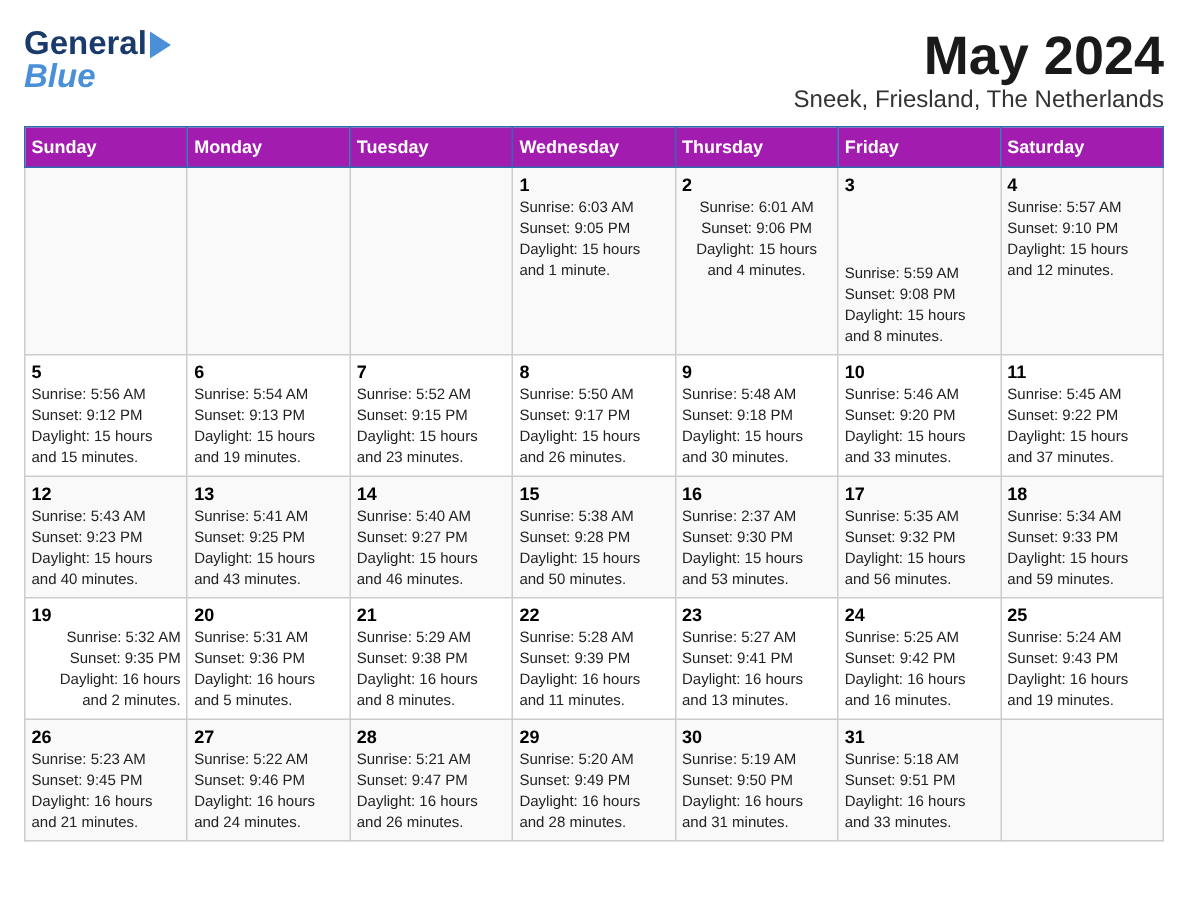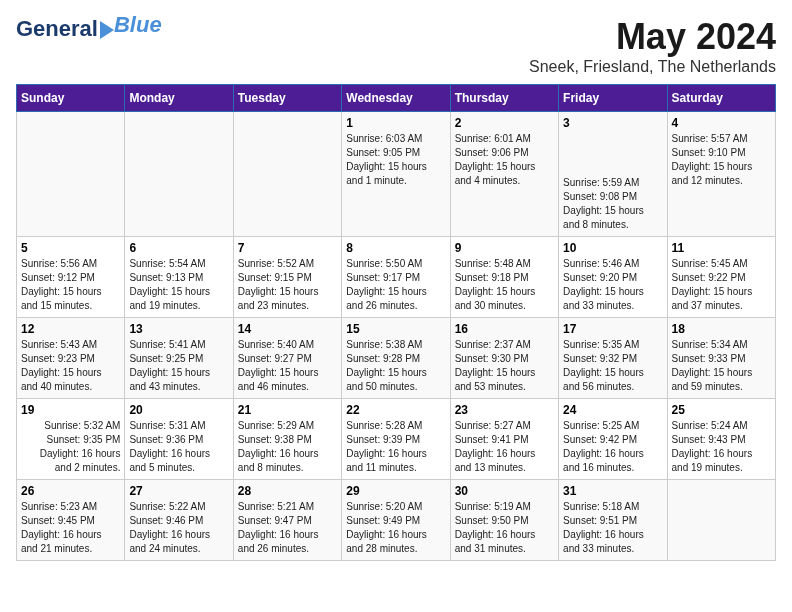--- a/index.html
+++ b/index.html
@@ -11,42 +11,42 @@
       padding: 16px;
     }
     .header {
       display: flex;
       justify-content: space-between;
       align-items: flex-start;
       margin-bottom: 8px;
     }
     .logo {
       display: flex;
-      flex-direction: row;
+      flex-direction: column;
       align-items: flex-start;
     }
     .title-block {
       text-align: right;
     }
     .month-title {
       font-size: 36px;
       font-weight: bold;
       color: #1a1a1a;
     }
     .location {
       font-size: 16px;
       color: #333;
     }
     table {
       width: 100%;
       border-collapse: collapse;
       font-size: 11px;
     }
     thead tr th {
-      background-color: #4c1d95;
+      background-color: #a21caf;
       color: #fff;
       padding: 6px 4px;
       text-align: left;
       font-size: 12px;
       border: 1px solid #2b6cb0;
     }
     tbody tr td {
       border: 1px solid #ccc;
       vertical-align: top;
       padding: 4px;
@@ -104,21 +104,21 @@
         <td></td>
         <td>
           <div class="day-number">1</div>
           <div class="day-info" style="white-space: pre-line;">Sunrise: 6:03 AM
 Sunset: 9:05 PM
 Daylight: 15 hours
 and 1 minute.</div>
         </td>
         <td>
           <div class="day-number">2</div>
-          <div class="day-info" style="white-space: pre-line;">Sunrise: 6:01 AM
+          <div class="day-info" style="white-space: pre-line; text-align: center;">Sunrise: 6:01 AM
 Sunset: 9:06 PM
 Daylight: 15 hours
 and 4 minutes.</div>
         </td>
         <td>
           <div class="day-number">3</div>
           <div class="day-info" style="white-space: pre-line; margin-top: 46px;">Sunrise: 5:59 AM
 Sunset: 9:08 PM
 Daylight: 15 hours
 and 8 minutes.</div>

